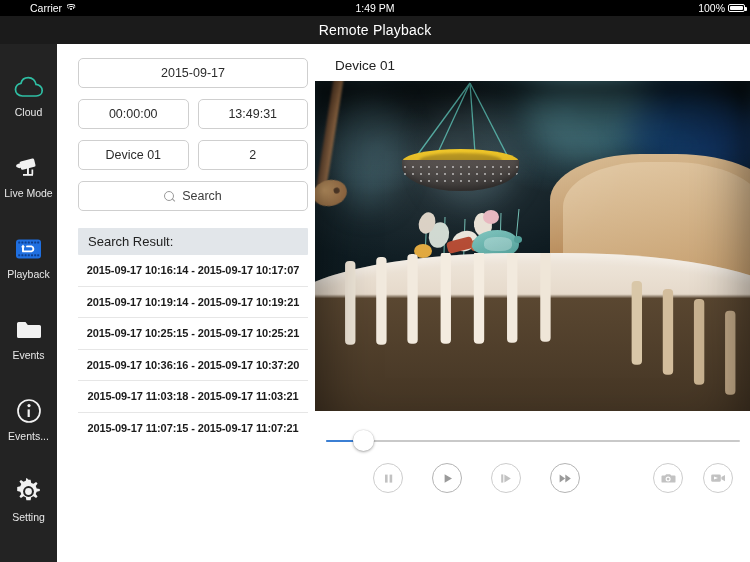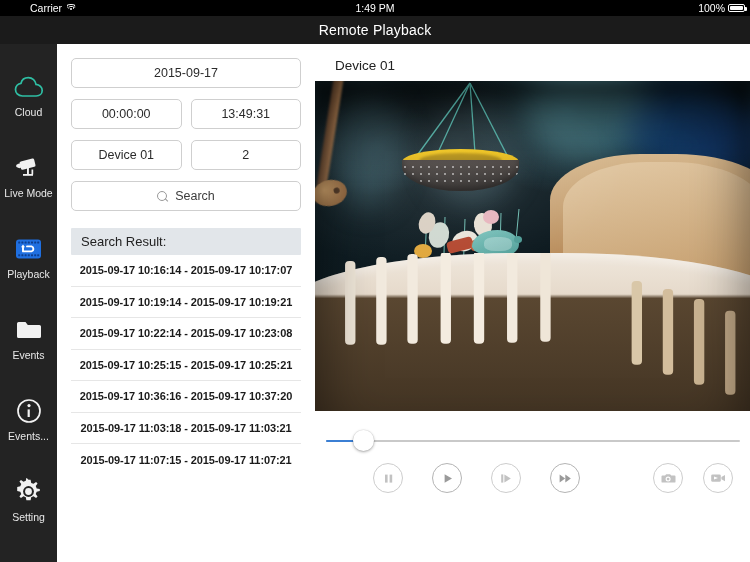--- a/index.html
+++ b/index.html
@@ -50,21 +50,21 @@
   .side-item {
     width:57px; height:81px;
     display:flex; flex-direction:column; align-items:center; justify-content:center;
     gap:5px; cursor:pointer;
   }
   .side-icon { width:32px; height:30px; display:flex; align-items:center; justify-content:center; }
   .side-label { font-size:10.5px; color:#e8e8e8; line-height:11px; white-space:nowrap; }
 
   
   .leftpanel {
-    position:absolute; top:44px; left:57px; width:258px; height:518px;
+    position:absolute; top:44px; left:64px; width:258px; height:518px;
     background:#fff;
   }
   .field-row { display:flex; gap:9px; padding:0 14px; margin-bottom:11px; }
   .field {
     flex:1; height:30px; border:1px solid #cfcfcf; border-radius:5px;
     background:#fff; display:flex; align-items:center; justify-content:center;
     font-size:12.5px; color:#2b2b2b; cursor:pointer;
   }
   .field.first { margin-top:14px; }
   .search-btn {
@@ -331,21 +331,20 @@
         <span class="mag"></span>
         <span>Search</span>
       </div>
     </div>
 
     <div class="result-head">Search Result:</div>
 
     <div class="result-list">
       <div class="result-row">2015-09-17 10:16:14 - 2015-09-17 10:17:07</div>
       <div class="result-row">2015-09-17 10:19:14 - 2015-09-17 10:19:21</div>
-      <div class="result-row">2015-09-17 10:22:14 - 2015-09-17 10:23:08</div>
       <div class="result-row">2015-09-17 10:25:15 - 2015-09-17 10:25:21</div>
       <div class="result-row">2015-09-17 10:36:16 - 2015-09-17 10:37:20</div>
       <div class="result-row">2015-09-17 11:03:18 - 2015-09-17 11:03:21</div>
       <div class="result-row">2015-09-17 11:07:15 - 2015-09-17 11:07:21</div>
     </div>
 
   </div>
 
   <div class="rightpanel">
 

